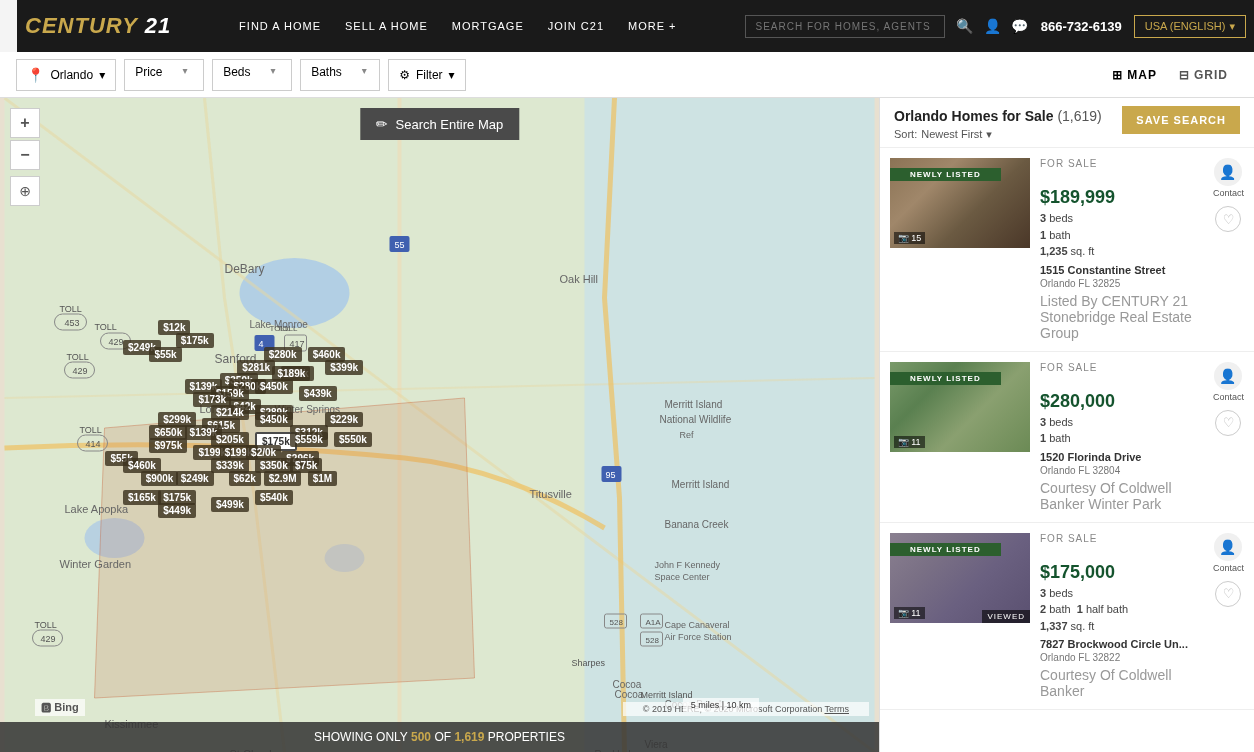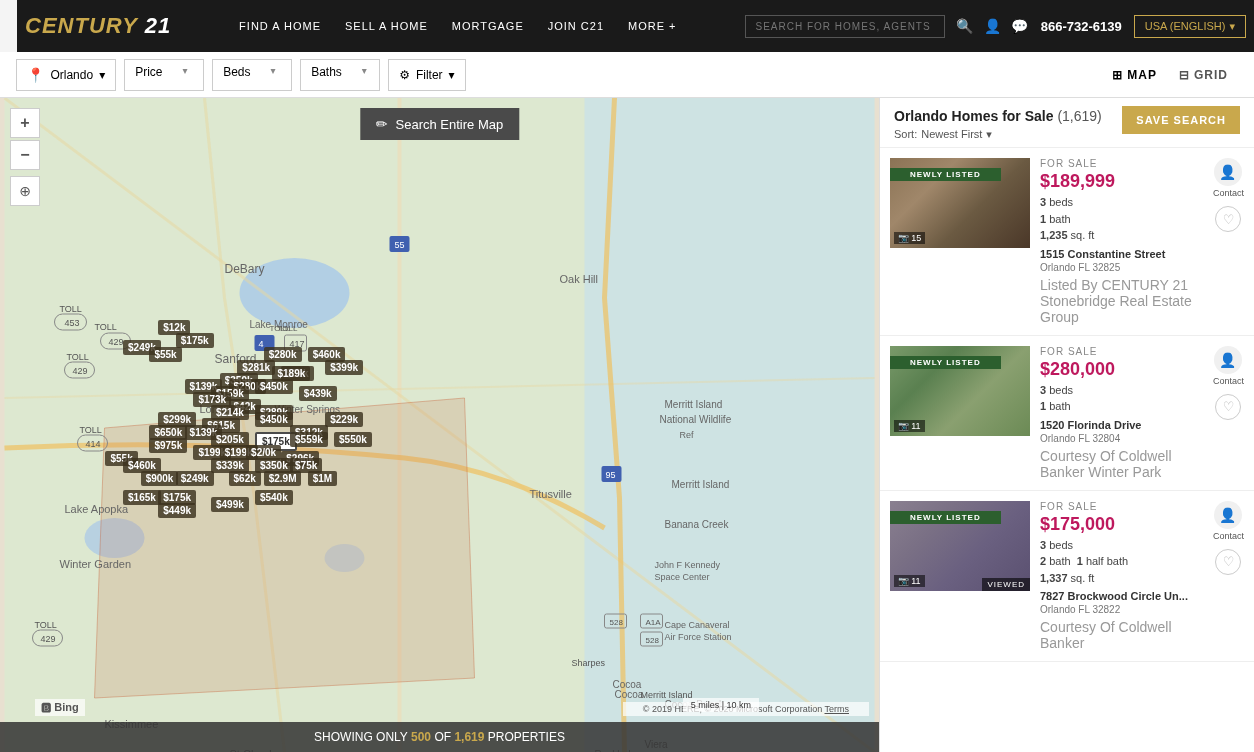--- a/index.html
+++ b/index.html
@@ -379,21 +379,22 @@
     }
     .listing-status {
       font-size: 10px;
       color: #888;
       letter-spacing: 1px;
       text-transform: uppercase;
     }
     .listing-price {
       font-size: 18px;
       font-weight: bold;
-      color: #be185d;
+      color: #14532d;
+      margin-top: 16px;
     }
     .listing-details {
       font-size: 11px;
       color: #444;
       line-height: 1.5;
     }
     .listing-details span { display: block; }
     .listing-address {
       font-size: 11px;
       color: #333;

